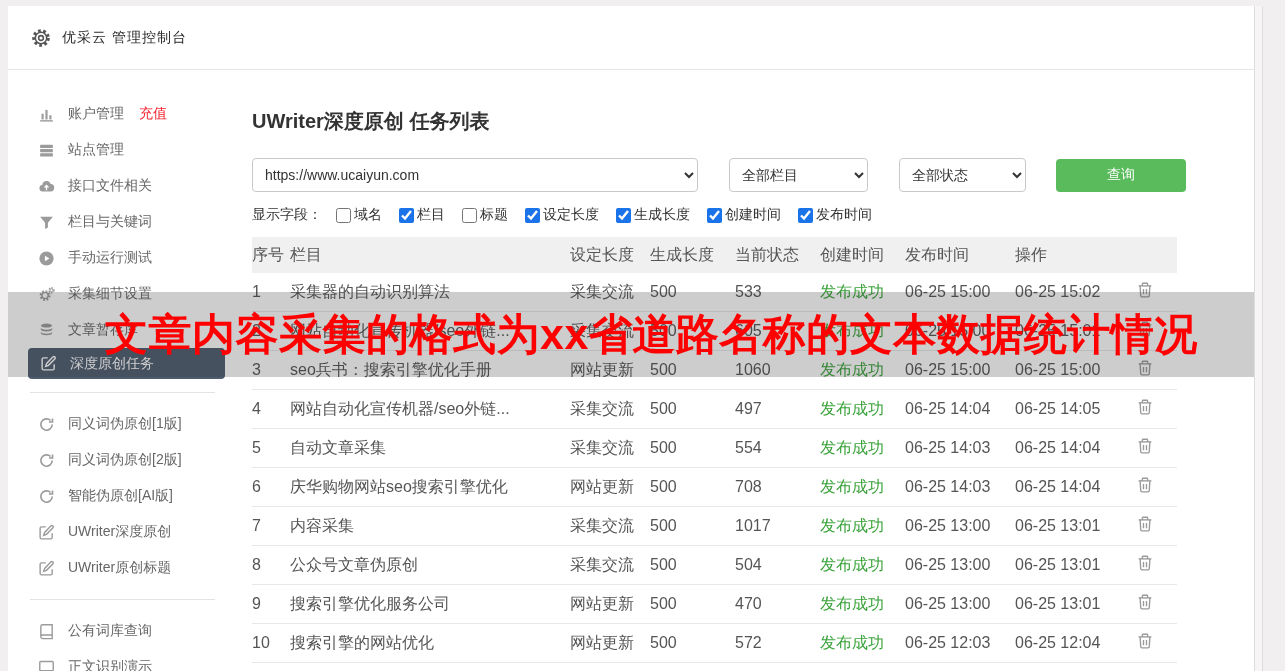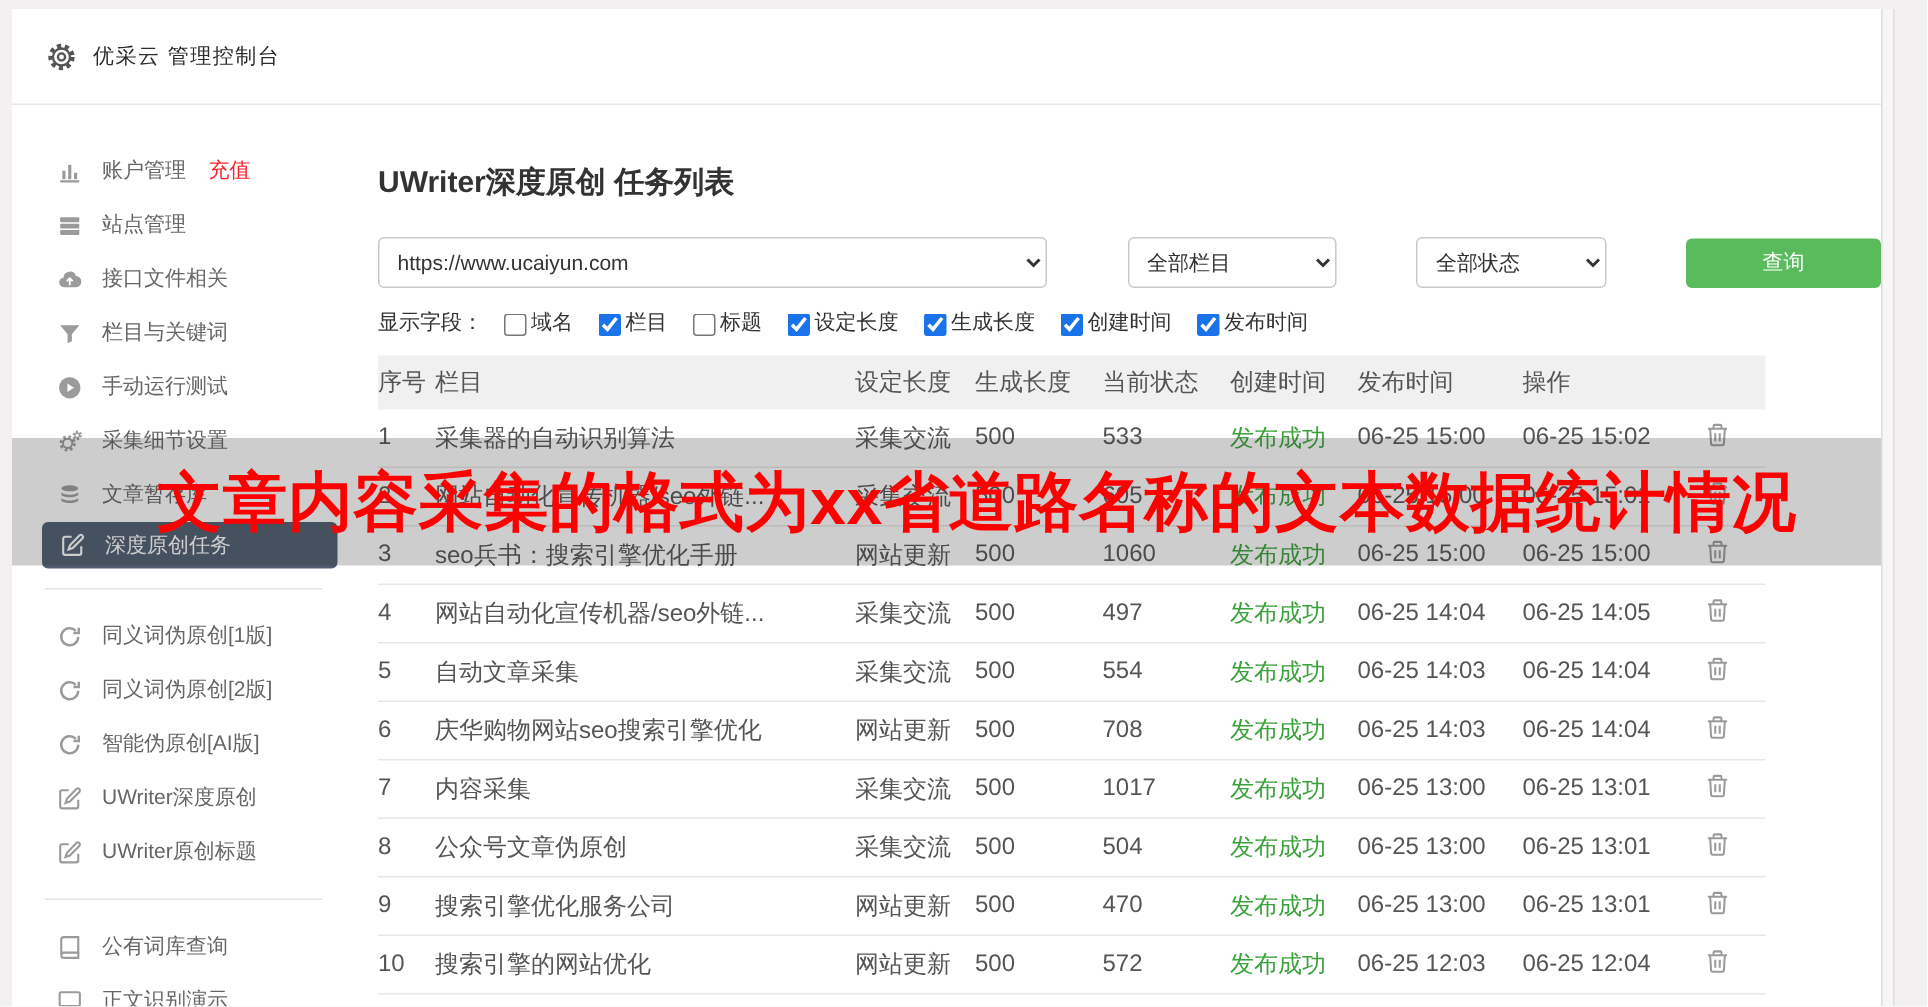--- a/index.html
+++ b/index.html
@@ -22,30 +22,30 @@
   .side-item .ic { width:17px; height:17px; color:#9b9b9b; flex:none; display:inline-flex; }
   .side-item .ic svg { width:100%; height:100%; }
   .side-item.active { background:var(--active-bg,#4e5c70); color:#fff; border-radius:4px; margin:0 12px 0 20px; padding-left:12px; height:31px; }
   .side-item.active .ic { color:#fff; }
   .badge { color:var(--badge-red,#f5222d); font-size:14px; margin-left:2px; }
   .side-divider { border-top:1px solid #e3e3e3; margin:13px 22px; }
 
   
   .main { flex:1; padding-left:15px; }
   .main h2 { margin-top:38px; font-size:20px; font-weight:700; color:#333; }
-  .filter-row { margin-top:23px; display:flex; align-items:center;justify-content:space-between; }
+  .filter-row { margin-top:23px; display:flex; align-items:center; }
   select { height:34px; border:1px solid #c9c9c9; border-radius:4px; background:#fff; color:#333; font-size:14px; padding:0 8px; font-family:inherit; }
   .site-sel { width:446px; }
   .col-sel { width:139px; margin-left:31px; }
   .stat-sel { width:127px; margin-left:31px; }
   .query-btn { width:130px; height:33px; margin-left:30px; background:var(--green,#5abb5c); border:none; border-radius:4px; color:#fff; font-size:14px; cursor:pointer; font-family:inherit; }
 
   .fields-row { margin-top:14px; display:flex; align-items:center; font-size:14px; color:#333; }
   .fields-row .flabel { margin-right:14px; }
-  .field-check { display:inline-flex; align-items:flex-end; margin-right:17px; cursor:pointer; }
+  .field-check { display:inline-flex; align-items:center; margin-right:17px; cursor:pointer; }
   .field-check input { width:15px; height:15px; accent-color:var(--checkbox-accent,#1a73e8); margin-right:3px; }
 
   
   .table { margin-top:13px; width:925px; font-size:16px; }
   .thead, .trow { display:grid; grid-template-columns:38px 280px 80px 85px 85px 85px 110px 120px 42px; align-items:center; }
   .thead { background:#f0f0f0; height:36px; color:#555; }
   .thead div { padding-right:6px; white-space:nowrap; }
   .trow { height:39px; border-bottom:1px solid #e8e8e8; color:#555; }
   .trow .kw { overflow:hidden; text-overflow:ellipsis; white-space:nowrap; padding-right:10px; }
   .trow .status { color:var(--status-green,#3aa23a); }

